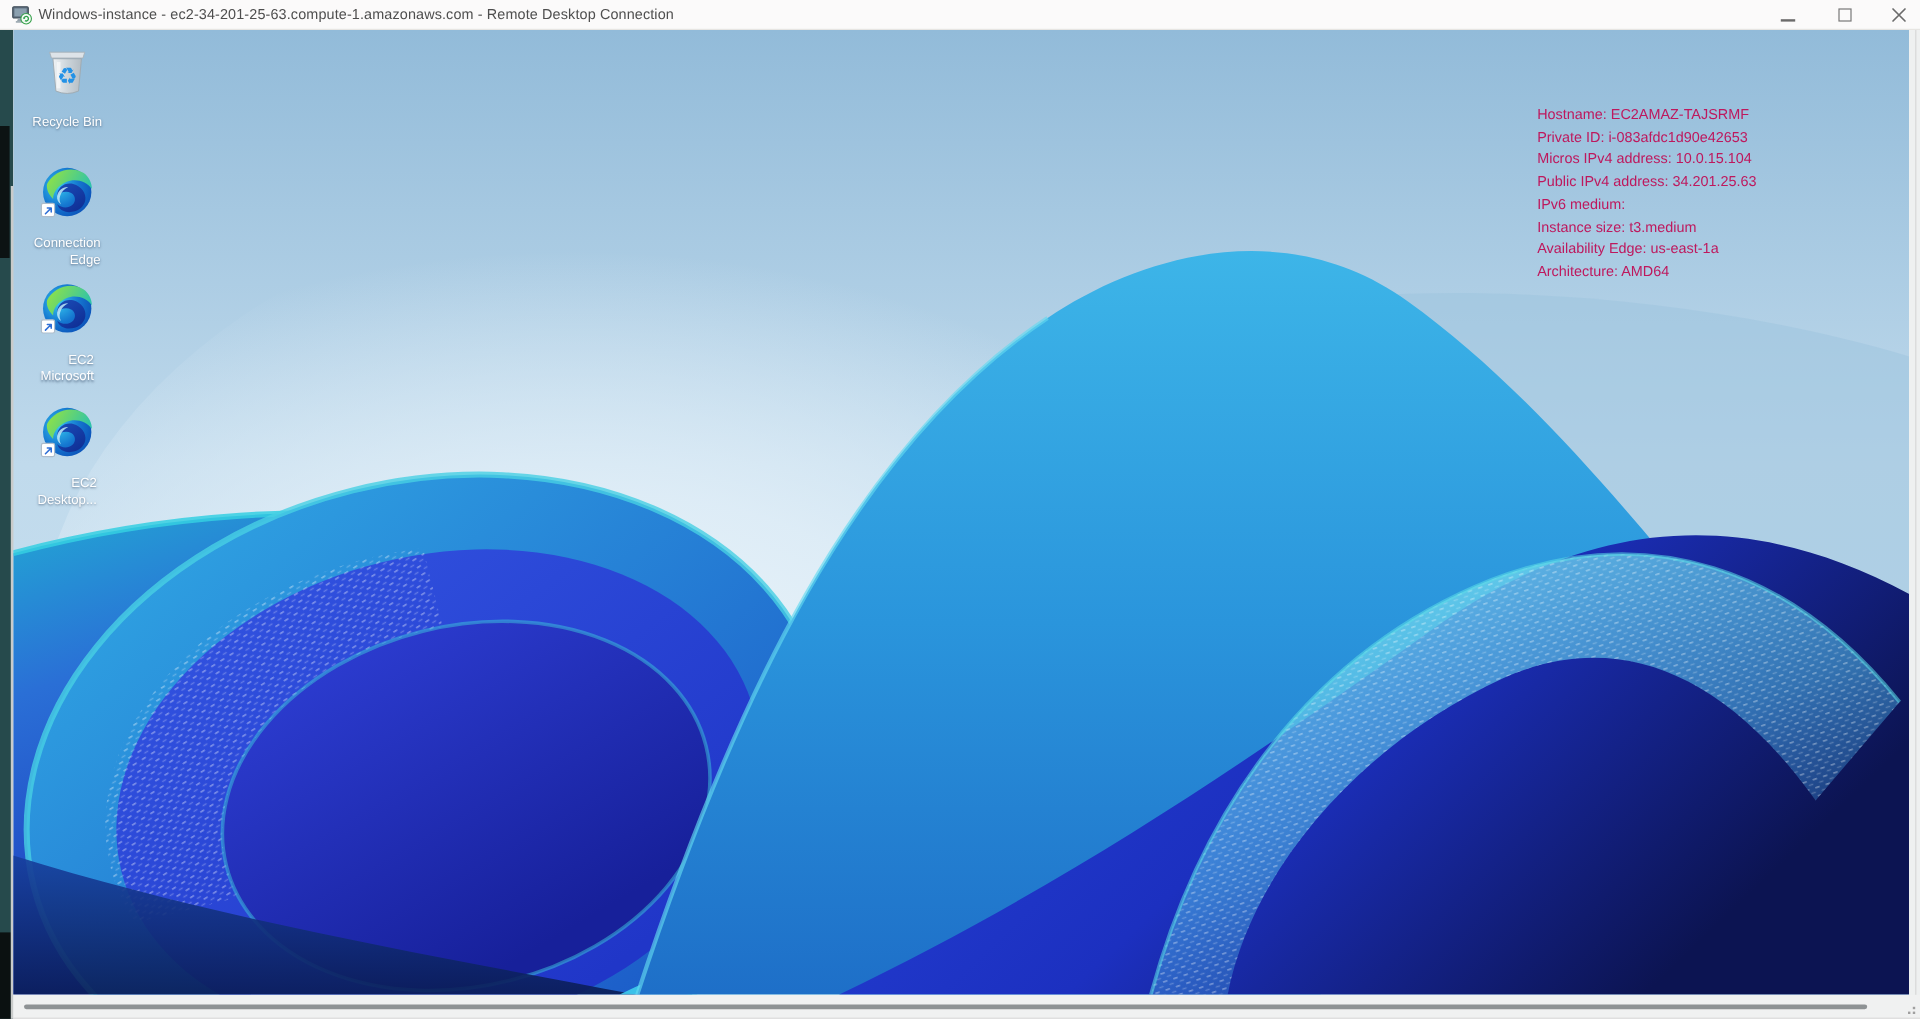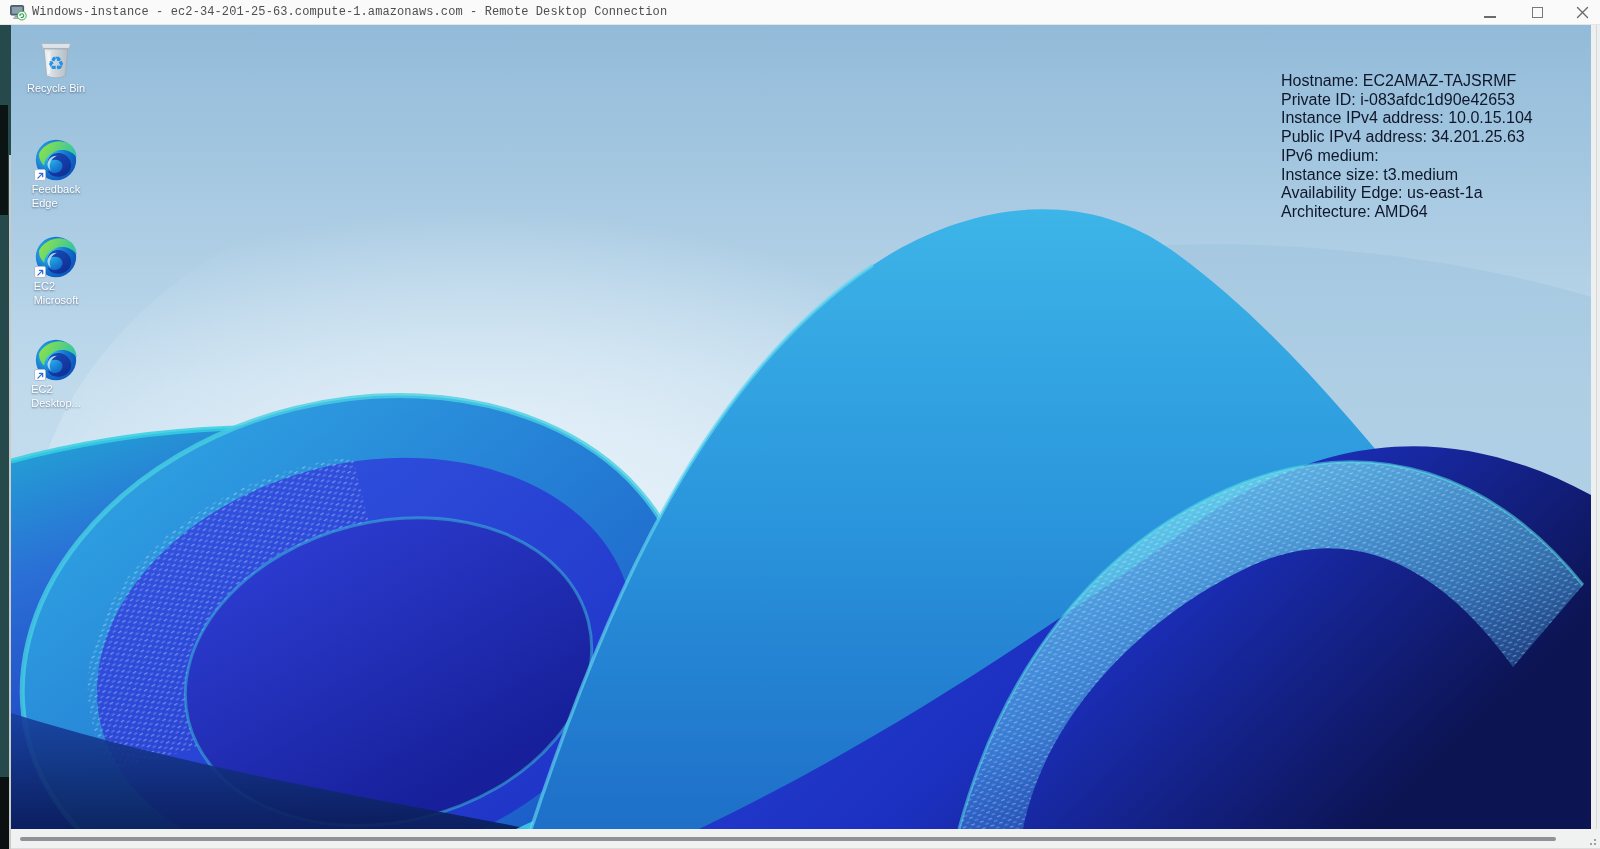--- a/index.html
+++ b/index.html
@@ -3,21 +3,21 @@
 <meta charset="utf-8">
 <style>
   * { margin:0; padding:0; box-sizing:border-box; }
   html,body { width:1600px; height:849px; overflow:hidden;
               font-family:"Liberation Sans", sans-serif; background:#f0f1f1; }
 
   .window { position:absolute; inset:0; border-bottom:1px solid #c9c9c9; }
 
   
   .titlebar { position:absolute; left:0; top:0; width:1600px; height:25px;
-              background:#fbfafa; border-bottom:1px solid #e7e5e2;font-family:Liberation Mono, monospace; }
+              background:#fbfafa; border-bottom:1px solid #e7e5e2; }
   .titlebar .rdp-ic { position:absolute; left:10px; top:4px; width:17px; height:17px; }
   .titlebar .title { position:absolute; left:32px; top:5px; font-size:12px;
                      color:#4e4e4e; white-space:nowrap; letter-spacing:.1px; }
   .ctl { position:absolute; top:3px; width:20px; height:19px; display:flex;
          align-items:center; justify-content:center; cursor:default; }
   .ctl-min { left:1480px; } .ctl-max { left:1527px; } .ctl-close { left:1572px; }
   .glyph-min { width:12px; height:2px; background:#6b6b6b; margin-top:8px; }
   .glyph-max { width:11px; height:11px; border:1.5px solid #787878; }
 
   
@@ -32,27 +32,27 @@
   .wallpaper { position:absolute; inset:0; }
 
   
   .icon-block { position:absolute; left:4px; width:82px; display:flex;
                 flex-direction:column; align-items:center; cursor:default; }
   .icon-art { position:relative; width:42px; height:42px; }
   .icon-art svg.main { width:42px; height:42px; display:block; }
   .shortcut-badge { position:absolute; left:-1px; bottom:0; width:12px; height:12px;
                     background:#fff; border:1px solid #aebdcb; border-radius:2px;
                     display:flex; align-items:center; justify-content:center; }
-  .icon-label { margin-top:1px; text-align:left; font-size:11px; line-height:14px;
+  .icon-label { margin-top:15px; text-align:right; font-size:11px; line-height:14px;
                 color:#fff; text-shadow:0 1px 2px rgba(10,30,60,.55); }
   .icon-label span { display:block; }
 
   
-  .info-overlay { position:absolute; left:1270px; top:47px; font-size:16px;
-                  line-height:18.7px; color:#0f172a; white-space:pre; }
+  .info-overlay { position:absolute; left:1270px; top:61px; font-size:12px;
+                  line-height:18.7px; color:#be185d; white-space:pre; }
 
   
   .right-strip { position:absolute; left:1591px; top:25px; width:9px; height:824px;
                  background:#eef0f0; }
   .right-strip::after { content:""; position:absolute; left:5px; top:0; bottom:0;
                         width:1px; background:#d6d8d8; }
 
   
   .bottom-bar { position:absolute; left:11px; top:829px; width:1589px; height:20px;
                 background:#f0f1f1; border-bottom:1px solid #dcdcdc; }
@@ -235,21 +235,21 @@
       <path d="M30 58 C30 40 46 30 62 34 C78 38 88 52 86 66 C84 80 70 90 54 90 C42 90 33 84 30 74 C38 82 52 83 60 76 C68 69 67 57 58 52 C48 47 36 50 30 58 Z" fill="url(#ed)"></path>
       <path d="M30 58 C32 46 42 39 52 40 C44 44 38 50 36 58 C34 64 35 70 38 75 C32 71 29 65 30 58 Z" fill="#bfe9f8" opacity="0.85"></path>
     </svg>
   <span class="shortcut-badge">
     <svg width="9" height="9" viewBox="0 0 12 12">
       <path d="M2.5 9.5 L8.5 3.5 M4.6 3.2 H8.9 V7.5" fill="none" stroke="#2f6fd6" stroke-width="1.7" stroke-linecap="round" stroke-linejoin="round"></path>
     </svg>
   </span>
           </div>
           <div class="icon-label">
-            <span>Feedback</span>
+            <span>Connection</span>
             <span>Edge</span>
           </div>
         </div>
         <div class="icon-block" style="top: 211px;">
           <div class="icon-art">
     <svg class="main" viewBox="0 0 100 100">
       <defs>
         <radialGradient id="eb" cx="32%" cy="38%" r="75%">
           <stop offset="0" stop-color="#35c8f0"></stop>
                   <stop offset="0.55" stop-color="#1577d0"></stop>
@@ -309,21 +309,21 @@
     </svg>
   </span>
           </div>
           <div class="icon-label">
             <span>EC2</span>
             <span>Desktop...</span>
           </div>
         </div>
       </div>
 
-    <div class="info-overlay" id="info-overlay"><div>Hostname: EC2AMAZ-TAJSRMF</div><div>Private ID: i-083afdc1d90e42653</div><div>Instance IPv4 address: 10.0.15.104</div><div>Public IPv4 address: 34.201.25.63</div><div>IPv6 medium:</div><div>Instance size: t3.medium</div><div>Availability Edge: us-east-1a</div><div>Architecture: AMD64</div></div>
+    <div class="info-overlay" id="info-overlay"><div>Hostname: EC2AMAZ-TAJSRMF</div><div>Private ID: i-083afdc1d90e42653</div><div>Micros IPv4 address: 10.0.15.104</div><div>Public IPv4 address: 34.201.25.63</div><div>IPv6 medium:</div><div>Instance size: t3.medium</div><div>Availability Edge: us-east-1a</div><div>Architecture: AMD64</div></div>
   </div>
 
   <div class="right-strip"></div>
 
   <div class="bottom-bar">
     <div class="h-thumb"></div>
     <div class="resize-grip">
       <i class="g1"></i>
       <i class="g2"></i>
       <i class="g3"></i>

